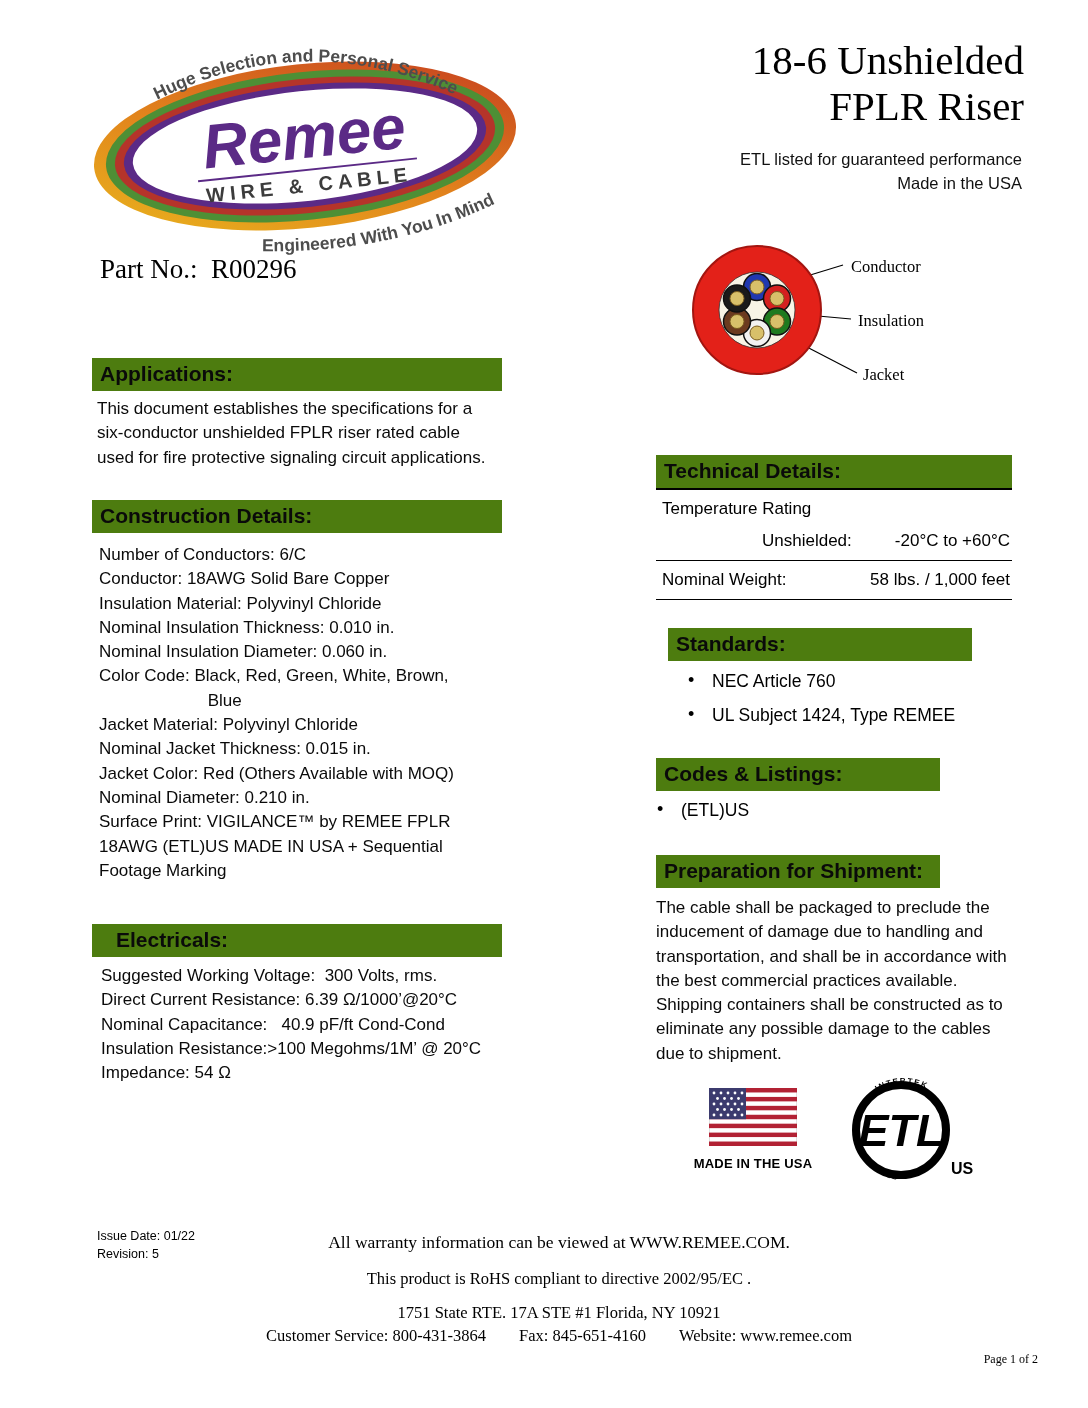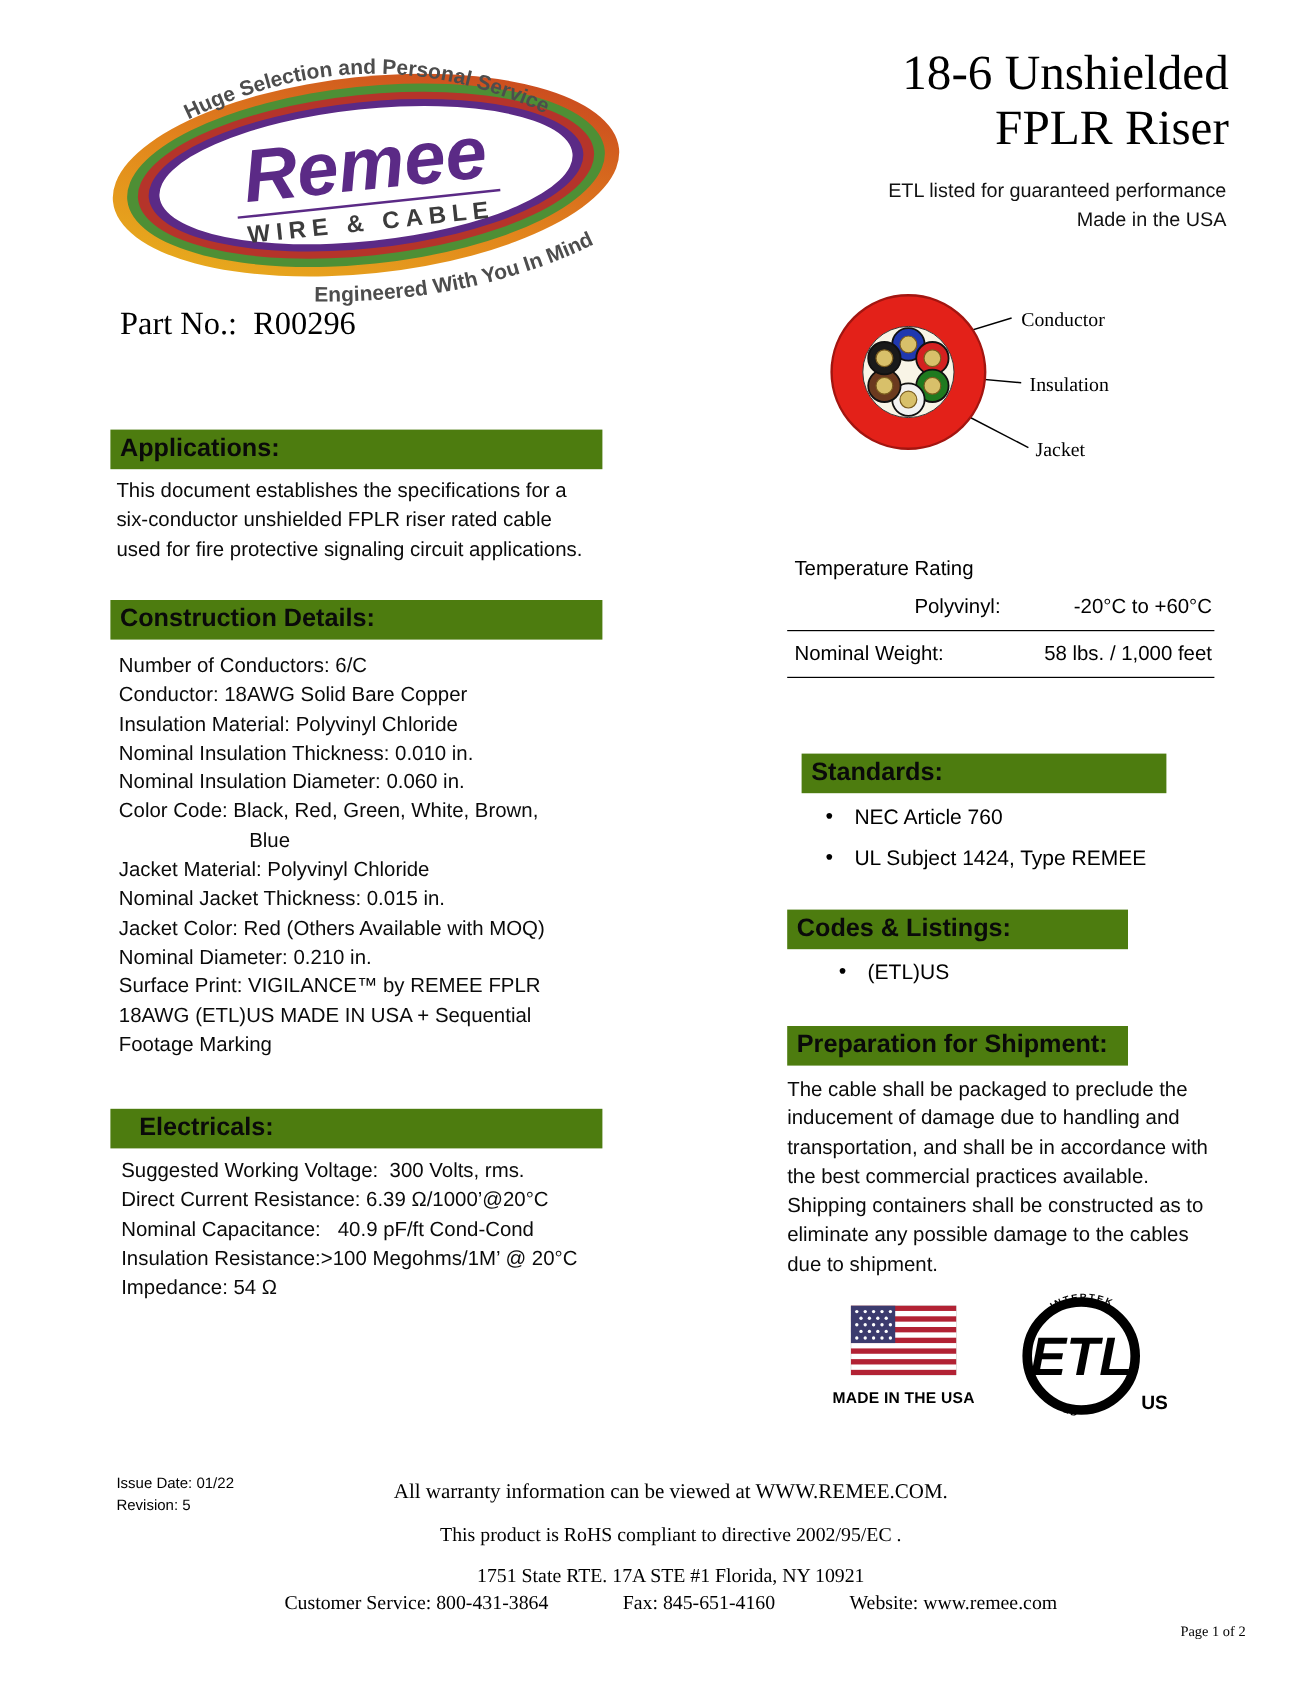--- a/index.html
+++ b/index.html
@@ -44,21 +44,21 @@
   .flag-block { position:absolute; left:688px; top:1088px; width:130px; text-align:center; }
   .flag-caption { font-size:13px; font-weight:bold; margin-top:6px; letter-spacing:0.2px; }
   .etl-block { position:absolute; left:843px; top:1072px; }
 
   
   .issue-block { position:absolute; left:97px; top:1228px; font-size:12.5px; line-height:1.4; }
   .footer-center { position:absolute; left:30px; width:1058px; text-align:center; font-family:"Liberation Serif", serif; color:#000; }
   .fc-warranty { top:1232px; font-size:17.5px; }
   .fc-rohs { top:1269px; font-size:16.5px; }
   .fc-address { top:1303px; font-size:16.5px; }
-  .fc-contact { top:1326px; font-size:16.5px; display:flex; justify-content:center; gap:62px; }
+  .fc-contact { top:1326px; font-size:16.5px; display:flex; justify-content:center; gap:33px; }
   .page-num { position:absolute; right:50px; top:1352px; font-family:"Liberation Serif", serif; font-size:12px; }
 
   svg text { font-family:"Liberation Sans", sans-serif; }
   svg .serif { font-family:"Liberation Serif", serif; }
 </style>
 </head>
 <body>
 
 <div class="page">
 
@@ -160,39 +160,40 @@
   <div class="bar bar-left" style="top:924px;padding-left:24px;">Electricals:</div>
   <div class="elec-list body-text">
       <div class="body-line">Suggested Working Voltage:  300 Volts, rms.</div>
       <div class="body-line">Direct Current Resistance: 6.39 Ω/1000’@20°C</div>
       <div class="body-line">Nominal Capacitance:   40.9 pF/ft Cond-Cond</div>
       <div class="body-line">Insulation Resistance:&gt;100 Megohms/1M’ @ 20°C</div>
       <div class="body-line">Impedance: 54 Ω</div>
     </div>
 
   <div class="tech">
+    <div class="bar">Technical Details:</div>
     <div class="tech-row1">Temperature Rating</div>
     <div class="tech-row2">
-      <span>Polyvinyl:</span>
+      <span>Unshielded:</span>
       <span>-20°C to +60°C</span>
     </div>
     <div class="tech-row3">
       <span>Nominal Weight:</span>
       <span>58 lbs. / 1,000 feet</span>
     </div>
   </div>
 
   <div class="bar bar-right" style="left:668px; top:628px; width:304px;">Standards:</div>
   <div class="bullets" style="left:682px; top:671px; width:330px;">
       <div class="bullet-item">NEC Article 760</div>
       <div class="bullet-item">UL Subject 1424, Type REMEE</div>
     </div>
 
   <div class="bar bar-right" style="left:656px; top:758px;">Codes &amp; Listings:</div>
-  <div class="bullets" style="left:693px; top:800px; width:330px;">
+  <div class="bullets" style="left:651px; top:800px; width:330px;">
       <div class="bullet-item">(ETL)US</div>
     </div>
 
   <div class="bar bar-right" style="left:656px; top:855px;">Preparation for Shipment:</div>
   <div class="ship-body body-text">The cable shall be packaged to preclude the inducement of damage due to handling and transportation, and shall be in accordance with the best commercial practices available. Shipping containers shall be constructed as to eliminate any possible damage to the cables due to shipment.</div>
 
   <div class="flag-block">
     <svg width="88" height="58" viewBox="0 0 88 58">
       <rect x="0" y="0" width="88" height="58" fill="#fff" stroke="#888" stroke-width="0.5"></rect>
       <g fill="#b22234">

